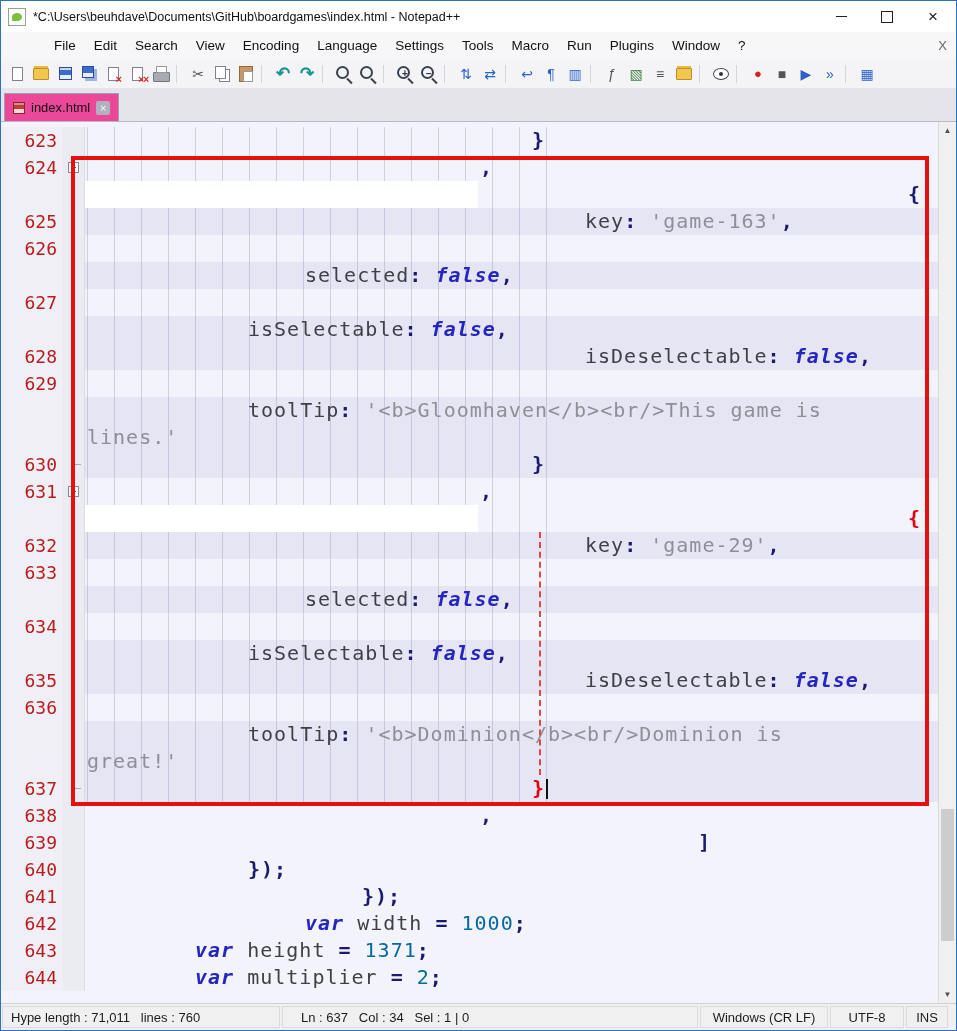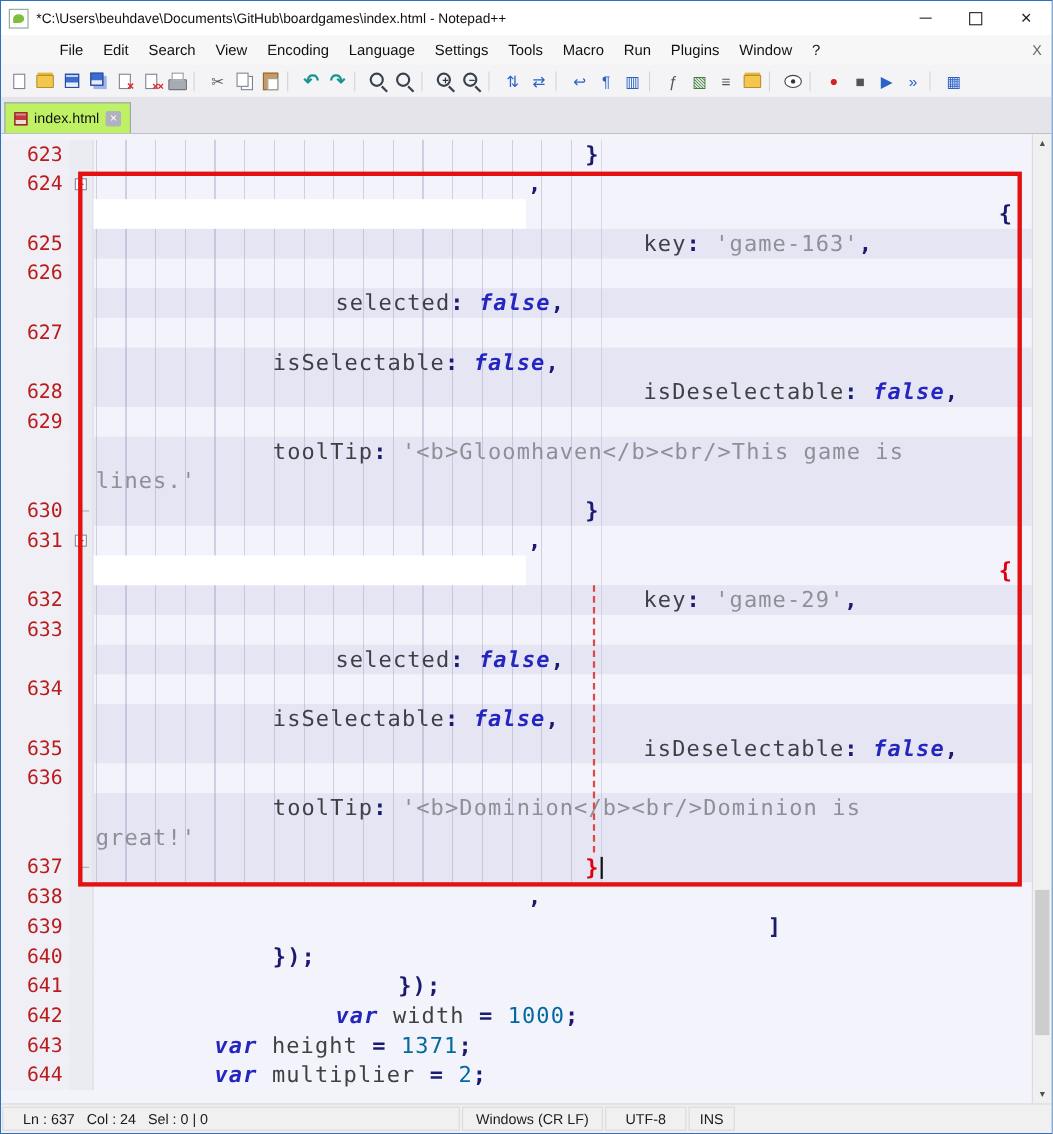--- a/index.html
+++ b/index.html
@@ -42,21 +42,21 @@
   .i-paste::before{content:'';display:block;width:12px;height:14px;background:#C89A62;border:1px solid #8F6B3C;}
   .i-paste::after{content:'';position:absolute;bottom:3px;left:8px;width:8px;height:9px;background:#fff;border:1px solid #999;}
   .i-lens{font-weight:bold;color:#2A3240;font-size:10px;}
   .i-lens::before{content:'';position:absolute;left:3px;top:3px;width:9px;height:9px;border:2px solid #3A4250;border-radius:50%;}
   .i-lens::after{content:'';position:absolute;right:2px;bottom:3px;width:7px;height:2px;background:#3A4250;transform:rotate(45deg);}
   .i-eye::before{content:'';display:block;width:14px;height:10px;border:1px solid #444;border-radius:50%;background:#fff;}
   .i-eye::after{content:'';position:absolute;left:9px;top:9px;width:4px;height:4px;background:#333;border-radius:50%;}
 
   
   .tabbar{height:33px;flex:none;background:#E4E4EA;display:flex;align-items:flex-end;padding-left:3px;}
-  .tab{height:27px;background:#bef264;border:1px solid #9DA0B0;border-bottom:none;display:flex;align-items:center;gap:6px;padding:0 8px;font-size:13px;color:#111;}
+  .tab{height:27px;background:#ec4899;border:1px solid #9DA0B0;border-bottom:none;display:flex;align-items:center;gap:6px;padding:0 8px;font-size:13px;color:#111;}
   .tab-floppy{width:12px;height:12px;background:#C23B3B;border:1px solid #8E2525;box-sizing:border-box;box-shadow:inset 0 -4px 0 #F3DADA,inset 0 2px 0 #D98C8C;}
   .tclose{width:14px;height:14px;background:#AFB3BF;color:#fff;font-size:11px;line-height:14px;text-align:center;border-radius:2px;}
 
   
   .editor{flex:1;display:flex;min-height:0;border-top:1px solid #B9B9C6;}
   .rows-outer{flex:1;position:relative;background:#F3F3FB;padding-top:5px;box-sizing:border-box;overflow:hidden;}
   .row{display:flex;height:27px;line-height:27px;}
   .ln{width:56px;flex:none;text-align:right;padding-right:6px;background:#EFEFF5;color:#b91c1c;font-family:"DejaVu Sans Mono",monospace;font-size:18px;}
   .fold{width:22px;flex:none;position:relative;background:#EBEBF2;border-right:1px solid #DCDCE6;box-sizing:border-box;}
   .f-start::before{content:'';position:absolute;left:5px;top:8px;width:11px;height:11px;background:#FCFCFE;border:1px solid #86889A;box-sizing:border-box;}
@@ -353,19 +353,20 @@
         <div class="red-box"></div>
       </div>
     <div class="vscroll">
       <div class="sarrow">▲</div>
       <div class="sthumb"></div>
       <div class="sarrow down">▼</div>
     </div>
   </div>
 
   <div class="statusbar">
-      <div class="sb sb2">Ln : 637   Col : 24   Sel : 0 | 0</div>
+      <div class="sb sb1">Hype length : 71,011   lines : 760</div>
+      <div class="sb sb2">Ln : 637   Col : 34   Sel : 1 | 0</div>
       <div class="sb sb3">Windows (CR LF)</div>
       <div class="sb sb4">UTF-8</div>
       <div class="sb sb5">INS</div>
     </div>
 
 </div>
 
 </body></html>

